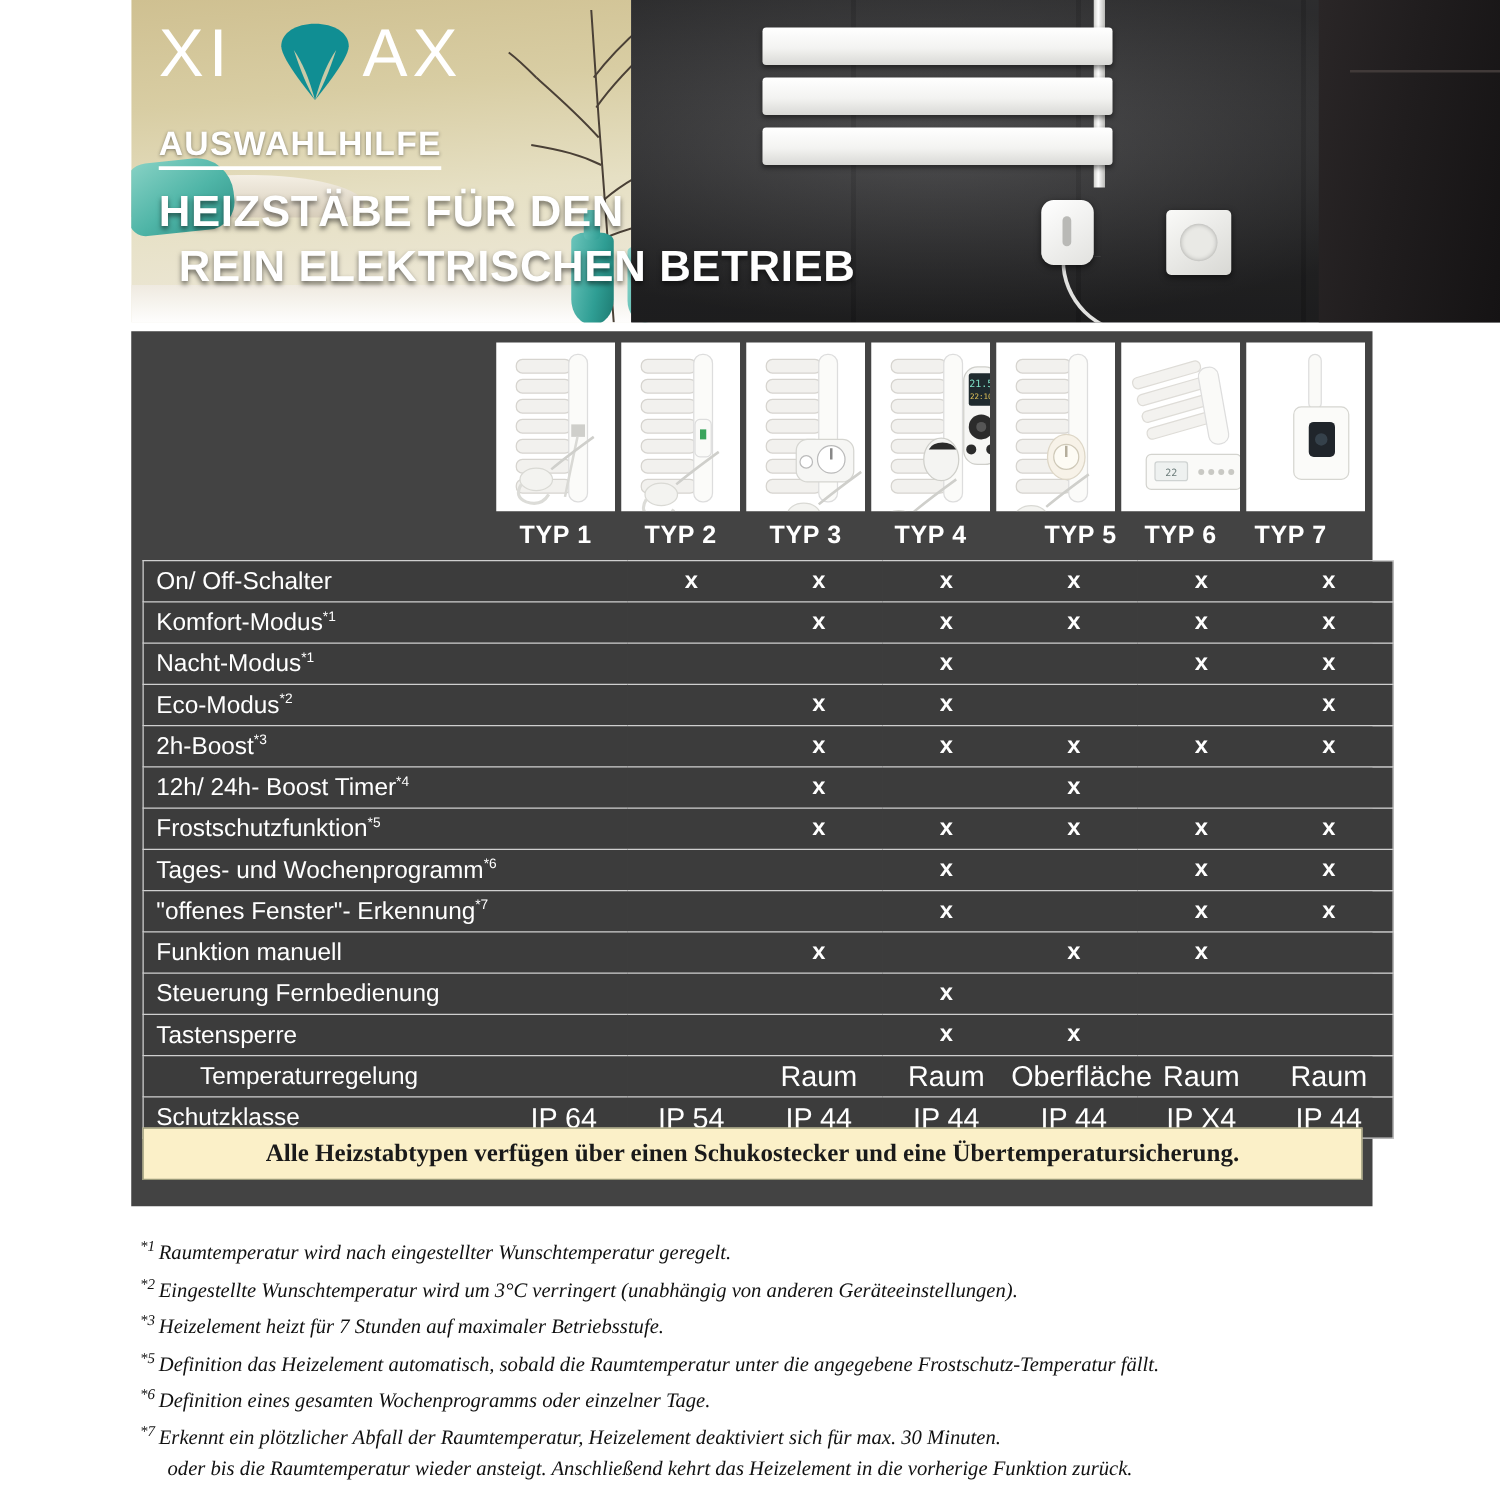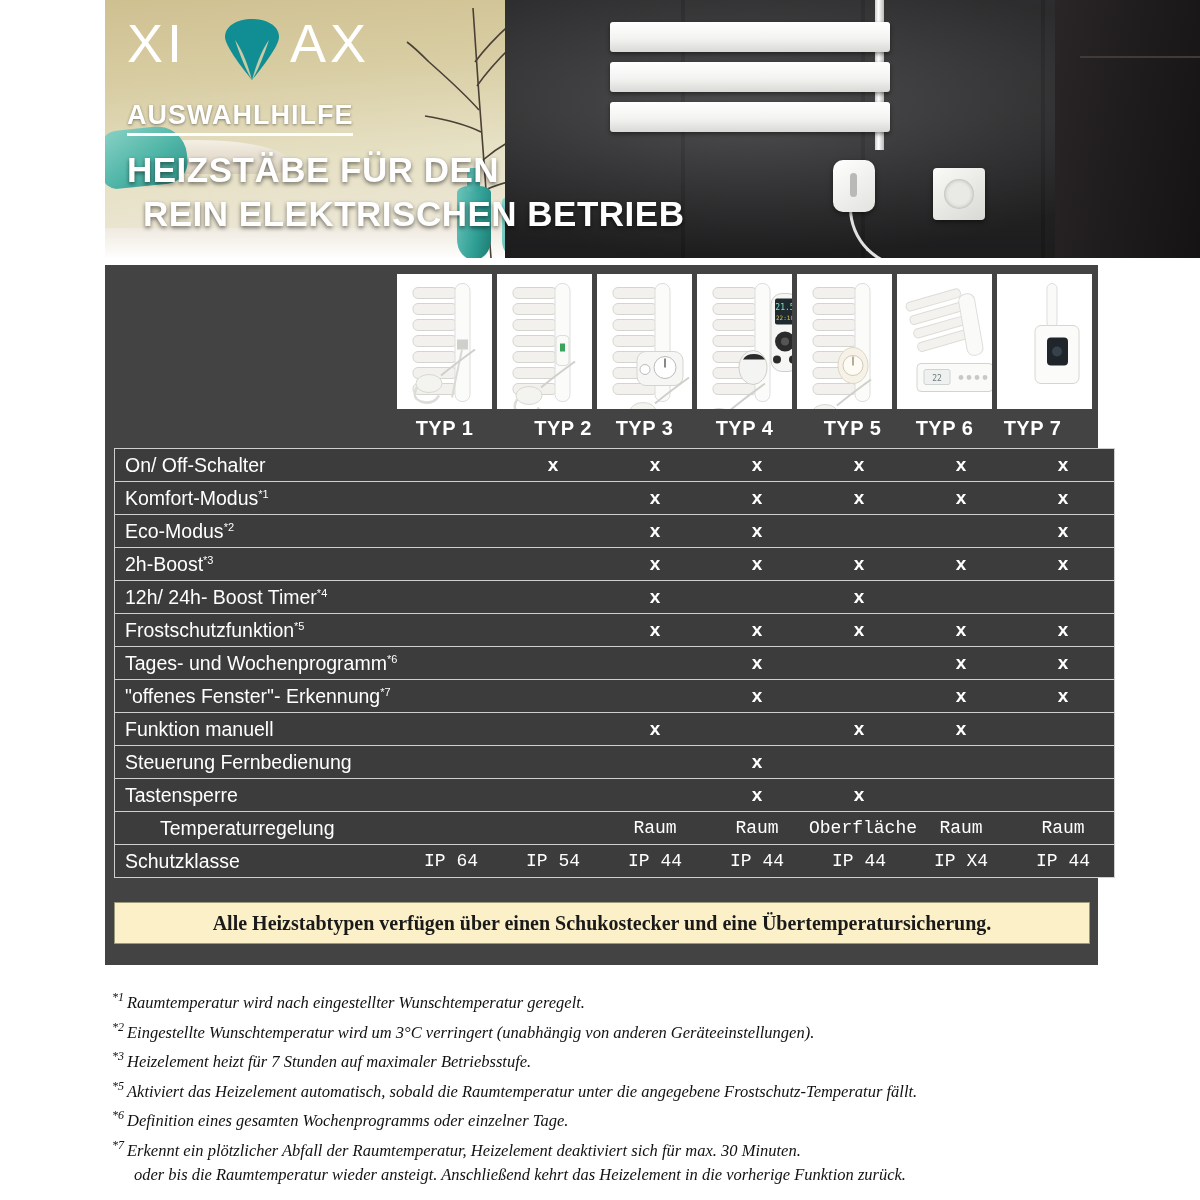--- a/index.html
+++ b/index.html
@@ -170,21 +170,21 @@
     height:30px;background:#3c3c3c;color:#ffffff;
     border-top:1px solid #cfcfcf;border-bottom:1px solid #cfcfcf;
     font-size:19px;vertical-align:middle;
   }
   .tbl td.lbl{
     padding-left:10px;text-align:left;font-size:19.5px;
     border-left:1px solid #cfcfcf;
   }
   .tbl td.cell{text-align:center;font-weight:bold;font-size:19px;}
   .tbl td.cell.last{border-right:1px solid #cfcfcf;}
-  .tbl td.cell.txt{font-weight:normal;font-size:18px;font-family:Liberation Mono, monospace;}
+  .tbl td.cell.txt{font-weight:normal;font-size:23px;}
   sup.fn{font-size:11px;vertical-align:super;letter-spacing:0;}
 
   .note{
     position:absolute;left:9px;top:637px;width:974px;height:40px;
     background:#fbf0c8;border:1px solid #9a9a7a;
     display:flex;align-items:center;justify-content:center;
     color:#1a1a1a;font-size:20px;font-weight:bold;
     font-family:"Liberation Serif",serif;
   }
 
@@ -382,24 +382,24 @@
           <g transform="translate(12,2)">
             <rect x="38" y="4" width="10" height="44" rx="5" fill="#fafaf8" stroke="#ddd"></rect>
             <rect x="26" y="46" width="44" height="58" rx="6" fill="#fbfbf9" stroke="#d6d6d1"></rect>
             <rect x="38" y="58" width="21" height="28" rx="4" fill="#20252b"></rect>
             <circle cx="48" cy="72" r="5" fill="#35414b"></circle>
           </g>
         </svg></div>
     </div>
   <div class="typrow" id="typrow">
       <div class="typ" style="left: 0px;">TYP 1</div>
-      <div class="typ" style="left: 100px; text-align: right;">TYP 2</div>
+      <div class="typ" style="left: 100px;">TYP 2</div>
       <div class="typ" style="left: 200px;">TYP 3</div>
       <div class="typ" style="left: 300px;">TYP 4</div>
-      <div class="typ" style="left: 408px;">TYP 5</div>
+      <div class="typ" style="left: 420px;">TYP 5</div>
       <div class="typ" style="left: 500px;">TYP 6</div>
       <div class="typ" style="left: 588px;">TYP 7</div>
     </div>
 
   <table class="tbl">
     <tbody id="tbody">
         <tr>
           <td class="lbl" style="width: 274px;">On/ Off-Schalter</td>
           <td class="cell" style="width: 100px;"></td>
           <td class="cell" style="width: 100px;">x</td>
@@ -409,20 +409,30 @@
           <td class="cell" style="width: 100px;">x</td>
           <td class="cell last" style="width: 100px;">x</td>
         </tr>
         <tr>
           <td class="lbl" style="width: 274px;">Komfort-Modus<sup class="fn">*1</sup></td>
           <td class="cell" style="width: 100px;"></td>
           <td class="cell" style="width: 100px;"></td>
           <td class="cell" style="width: 100px;">x</td>
           <td class="cell" style="width: 100px;">x</td>
           <td class="cell" style="width: 100px;">x</td>
+          <td class="cell" style="width: 100px;">x</td>
+          <td class="cell last" style="width: 100px;">x</td>
+        </tr>
+        <tr>
+          <td class="lbl" style="width: 274px;">Nacht-Modus<sup class="fn">*1</sup></td>
+          <td class="cell" style="width: 100px;"></td>
+          <td class="cell" style="width: 100px;"></td>
+          <td class="cell" style="width: 100px;"></td>
+          <td class="cell" style="width: 100px;">x</td>
+          <td class="cell" style="width: 100px;"></td>
           <td class="cell" style="width: 100px;">x</td>
           <td class="cell last" style="width: 100px;">x</td>
         </tr>
         <tr>
           <td class="lbl" style="width: 274px;">Eco-Modus<sup class="fn">*2</sup></td>
           <td class="cell" style="width: 100px;"></td>
           <td class="cell" style="width: 100px;"></td>
           <td class="cell" style="width: 100px;">x</td>
           <td class="cell" style="width: 100px;">x</td>
           <td class="cell" style="width: 100px;"></td>
@@ -534,17 +544,17 @@
 
   <div class="note">
     <span>Alle Heizstabtypen verfügen über einen Schukostecker und eine Übertemperatursicherung.</span>
   </div>
 </div>
 
 <div class="foot" id="foot">
     <div class="fnrow"><span class="mark">*1 </span><span>Raumtemperatur wird nach eingestellter Wunschtemperatur geregelt.</span></div>
     <div class="fnrow"><span class="mark">*2 </span><span>Eingestellte Wunschtemperatur wird um 3°C verringert (unabhängig von anderen Geräteeinstellungen).</span></div>
     <div class="fnrow"><span class="mark">*3 </span><span>Heizelement heizt für 7 Stunden auf maximaler Betriebsstufe.</span></div>
-    <div class="fnrow"><span class="mark">*5 </span><span>Aktiviert das Heizelement automatisch, sobald die Raumtemperatur unter die angegebene Frostschutz-Temperatur fällt.</span></div>
+    <div class="fnrow"><span class="mark">*5 </span><span>Definition das Heizelement automatisch, sobald die Raumtemperatur unter die angegebene Frostschutz-Temperatur fällt.</span></div>
     <div class="fnrow"><span class="mark">*6 </span><span>Definition eines gesamten Wochenprogramms oder einzelner Tage.</span></div>
     <div class="fnrow"><span class="mark">*7 </span><span>Erkennt ein plötzlicher Abfall der Raumtemperatur, Heizelement deaktiviert sich für max. 30 Minuten.</span></div>
     <div class="fnrow cont"><span>oder bis die Raumtemperatur wieder ansteigt. Anschließend kehrt das Heizelement in die vorherige Funktion zurück.</span></div>
   </div>
 
 </body></html>

